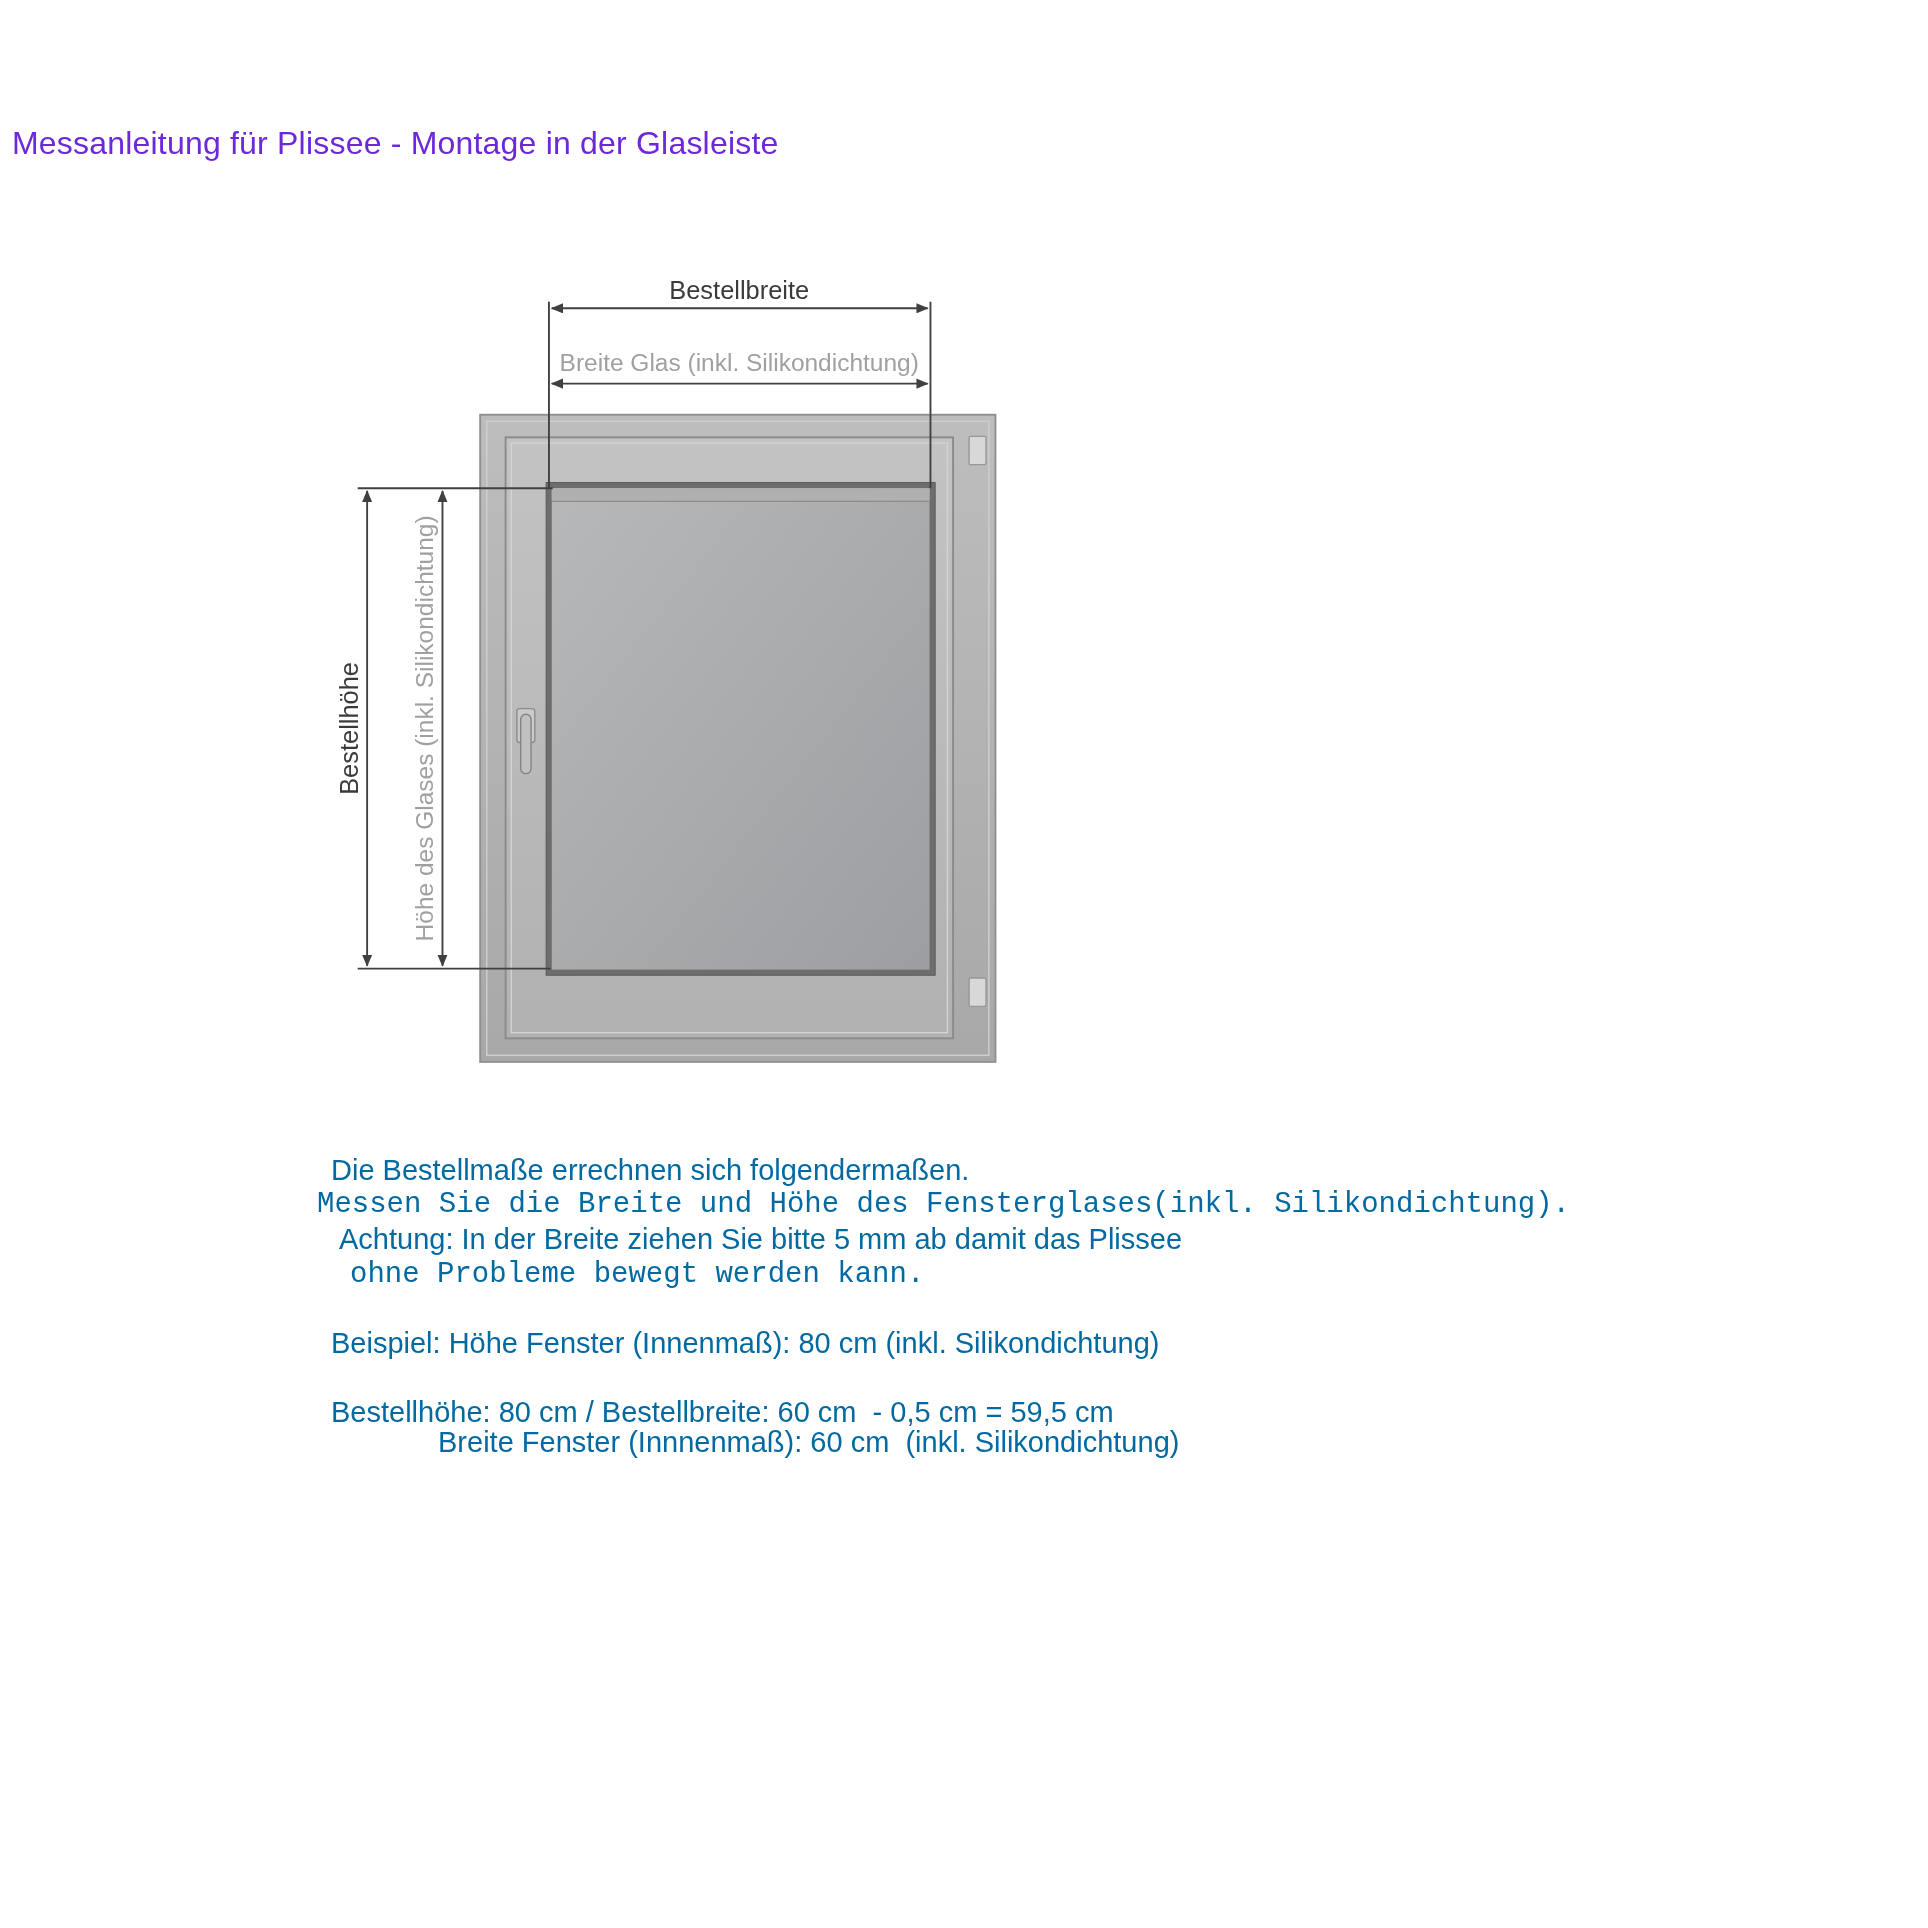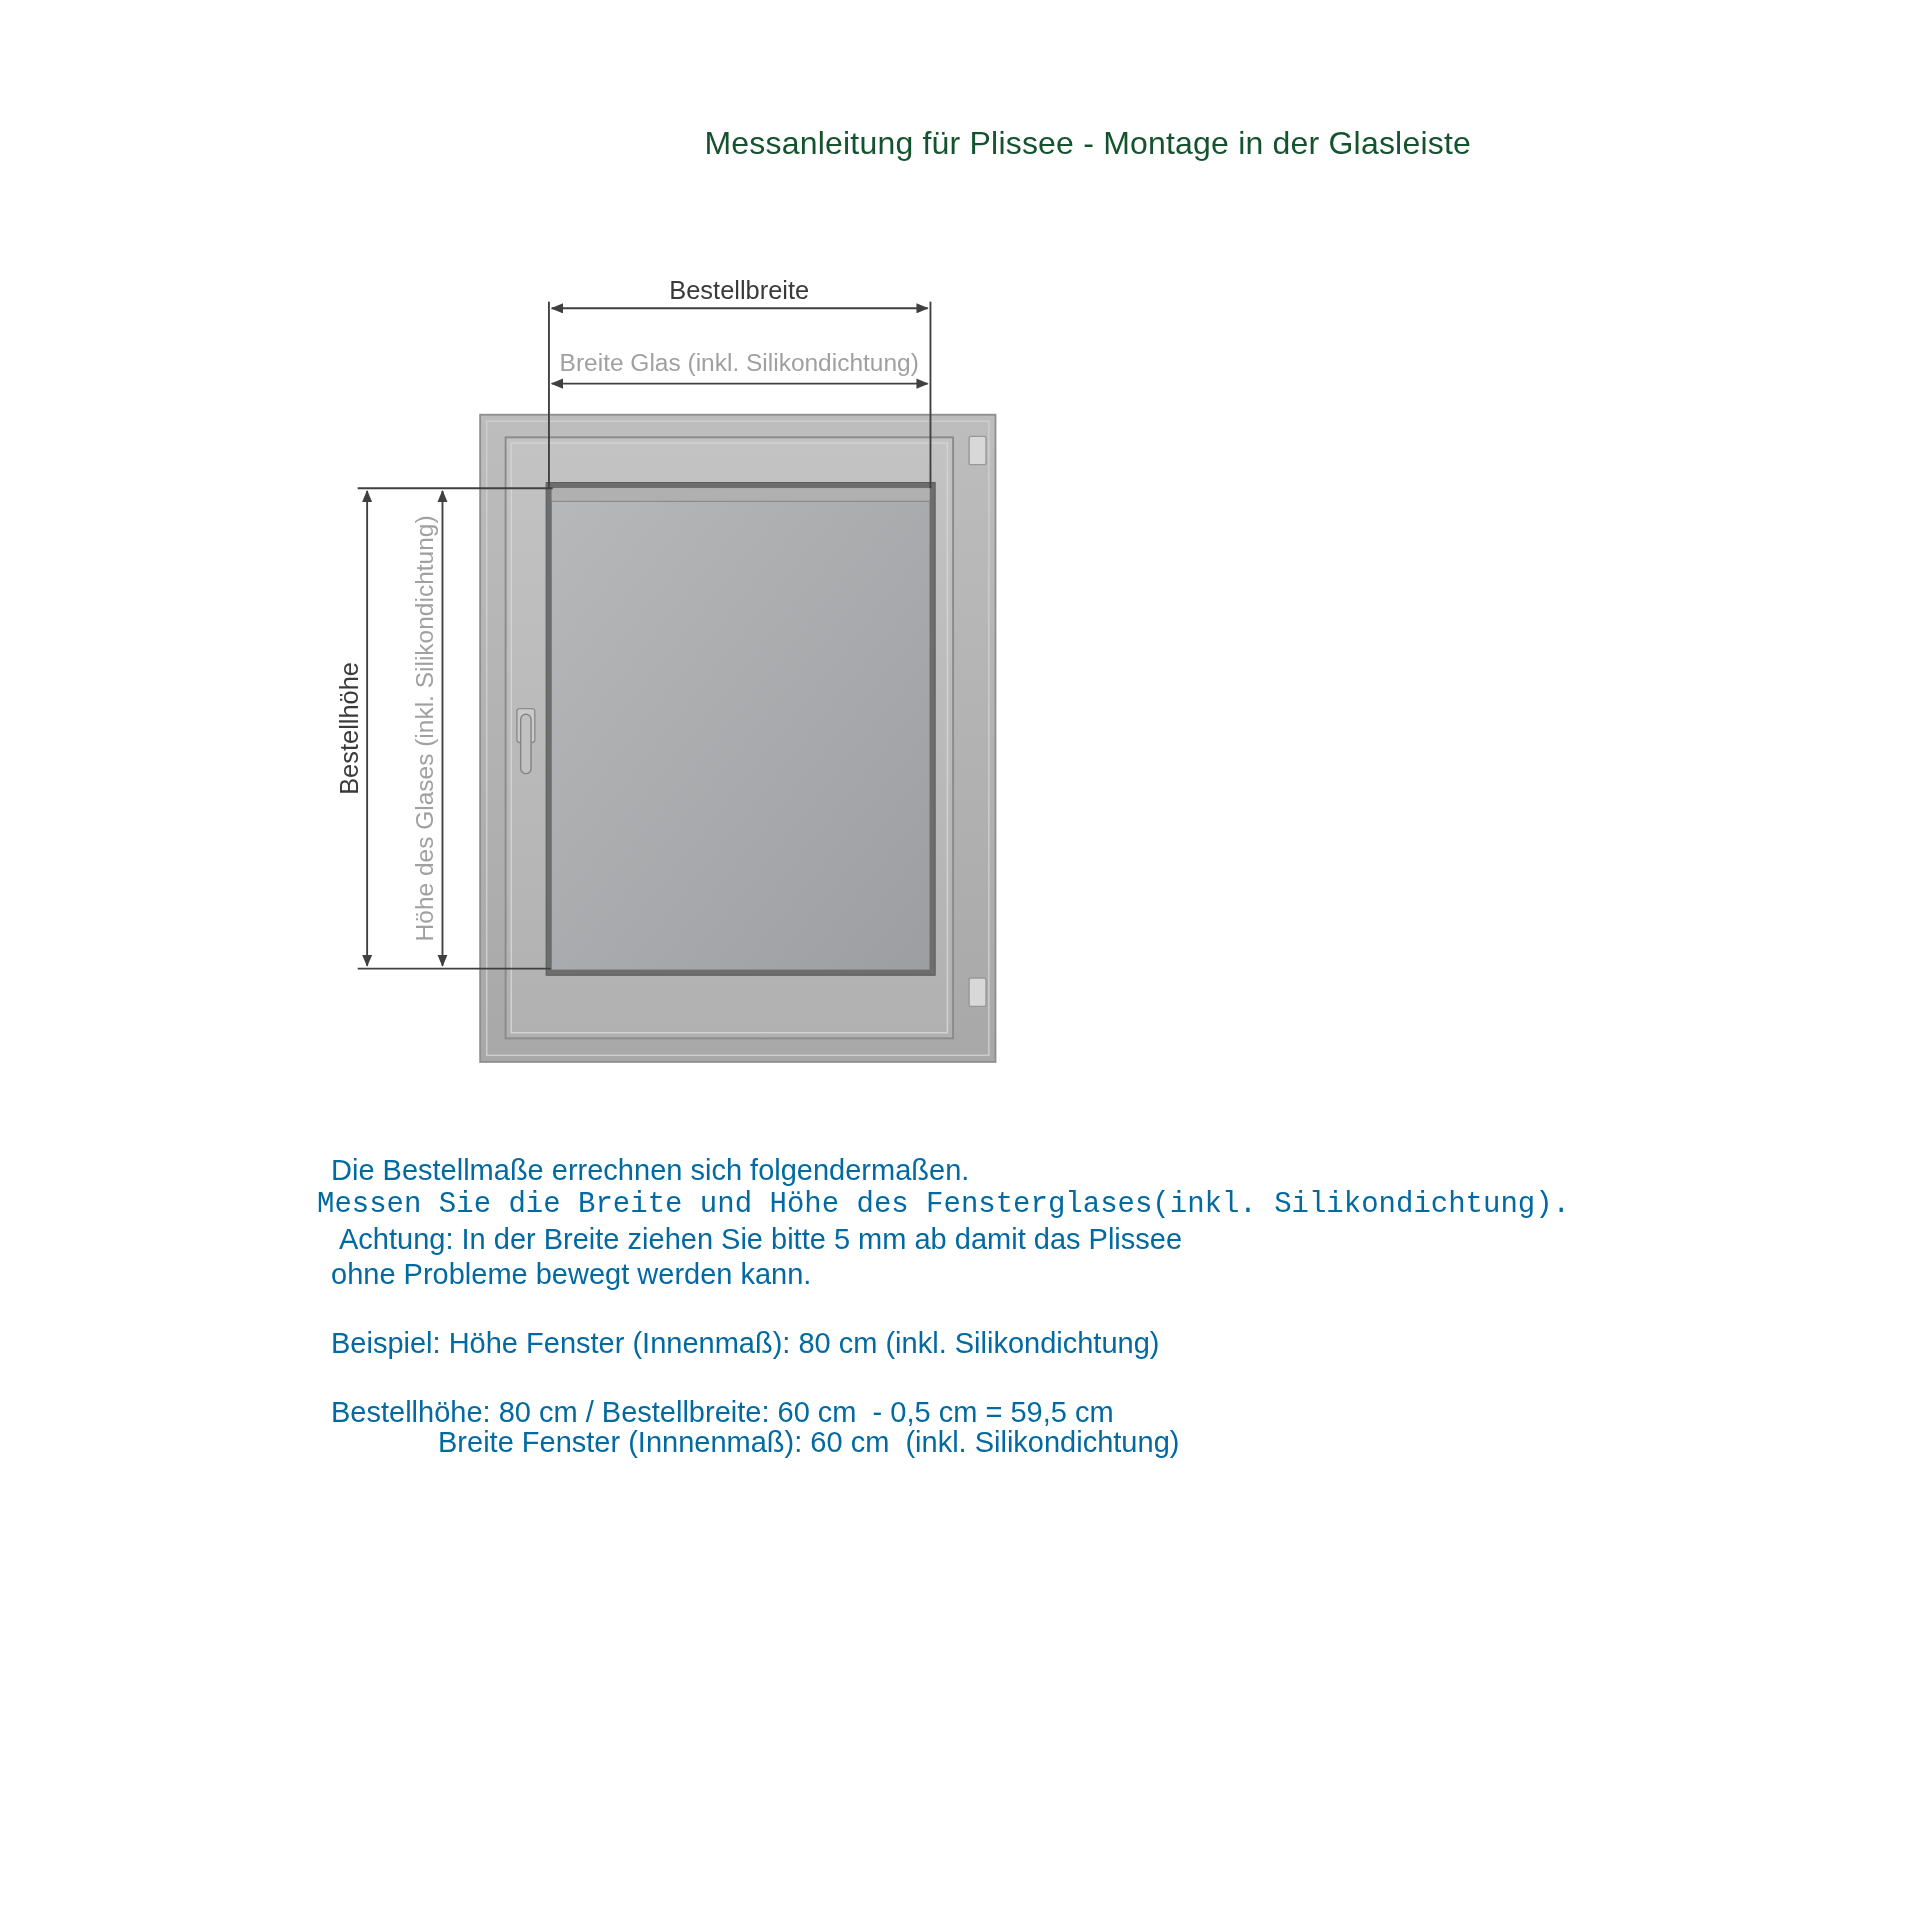--- a/index.html
+++ b/index.html
@@ -8,45 +8,45 @@
     width:1928px; height:1928px;
     position:relative;
     font-family:"Liberation Sans", sans-serif;
     color:#1d1d1d;
     overflow:hidden;
   }
   .page { position:absolute; inset:0; background:#ffffff; }
 
   .title {
     position:absolute;
-    top:125px; left:0; width:1471px;
-    text-align:right;
+    top:125px; left:12px; width:1471px;
+    text-align:left;
     font-size:32px;
-    color:#14532d;
+    color:#6d28d9;
     letter-spacing:0.2px;
   }
 
   .diagram-svg { position:absolute; left:320px; top:264px; }
 
   .dim-label { font-family:"Liberation Sans", sans-serif; }
   .dim-dark  { fill:#3a3a3a; font-size:27px; }
   .dim-gray  { fill:#a0a0a0; font-size:26px; }
 
   .textblock div {
     position:absolute;
     font-size:29px;
     line-height:35px;
     color:#0369a1;
     white-space:pre;
   }
   .red  { color:#e30613; }
   .l1 { top:1153px; left:331px; }
   .l2 { top:1187px; left:317px;font-family:Liberation Mono, monospace; }
   .l3 { top:1222px; left:331px;margin-left:8px; }
-  .l4 { top:1257px; left:331px; }
+  .l4 { top:1257px; left:350px;font-family:Liberation Mono, monospace; }
   .l5 { top:1326px; left:331px; }
   .l6 { top:1425px; left:438px; }
   .l7 { top:1395px; left:331px; }
 </style>
 </head>
 <body>
 
 <div class="page">
 
   <div class="title">Messanleitung für Plissee - Montage in der Glasleiste</div>

